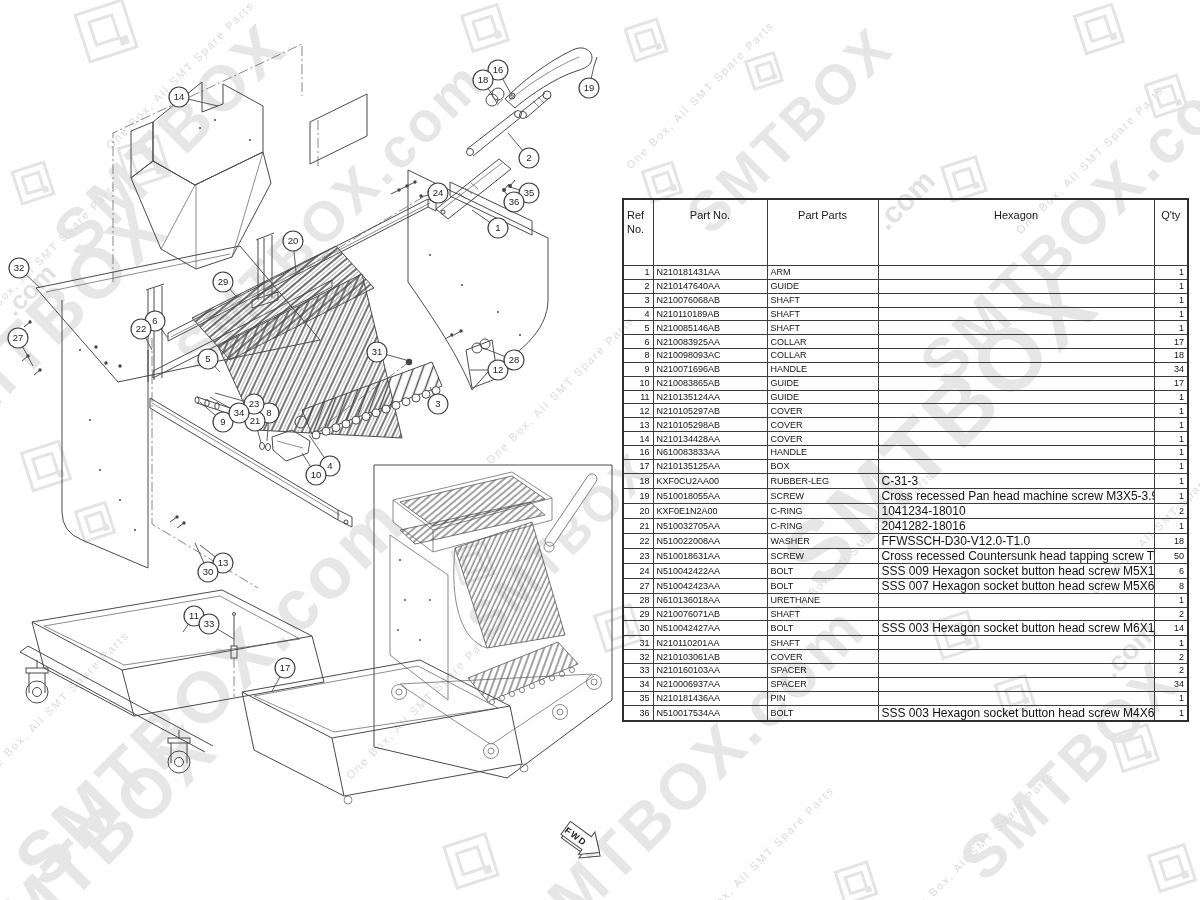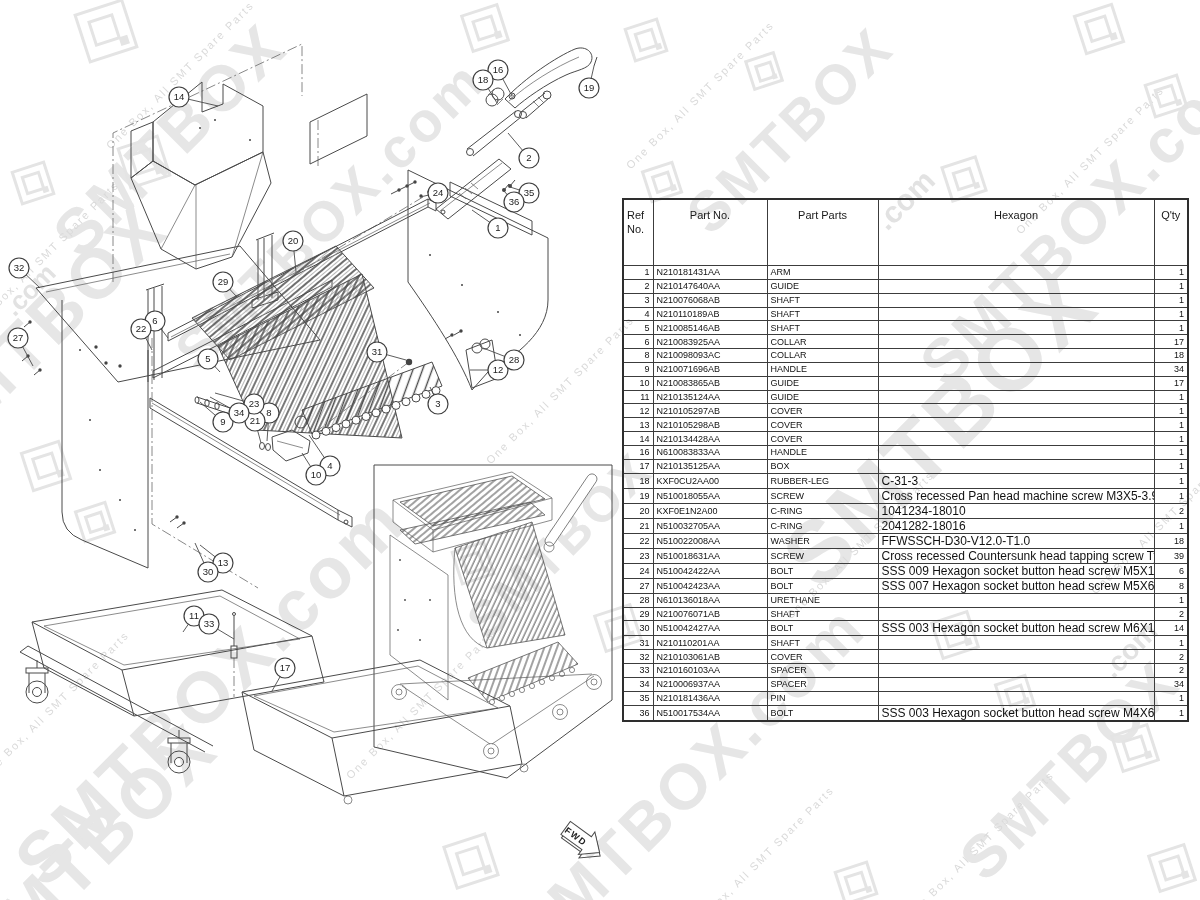--- a/index.html
+++ b/index.html
@@ -615,21 +615,21 @@
           <td class="c-part_no">N510022008AA</td>
           <td class="c-part_name">WASHER</td>
           <td class="c-remarks">FFWSSCH-D30-V12.0-T1.0</td>
           <td class="c-qty">18</td>
         </tr>
         <tr>
           <td class="c-ref">23</td>
           <td class="c-part_no">N510018631AA</td>
           <td class="c-part_name">SCREW</td>
           <td class="c-remarks">Cross recessed Countersunk head tapping screw Type-2 with cut-4X8 A2J</td>
-          <td class="c-qty">39</td>
+          <td class="c-qty">50</td>
         </tr>
         <tr>
           <td class="c-ref">24</td>
           <td class="c-part_no">N510042422AA</td>
           <td class="c-part_name">BOLT</td>
           <td class="c-remarks">SSS 009 Hexagon socket button head screw M5X12-10.9 A2S (Trivalent)</td>
           <td class="c-qty">6</td>
         </tr>
         <tr>
           <td class="c-ref">27</td>

